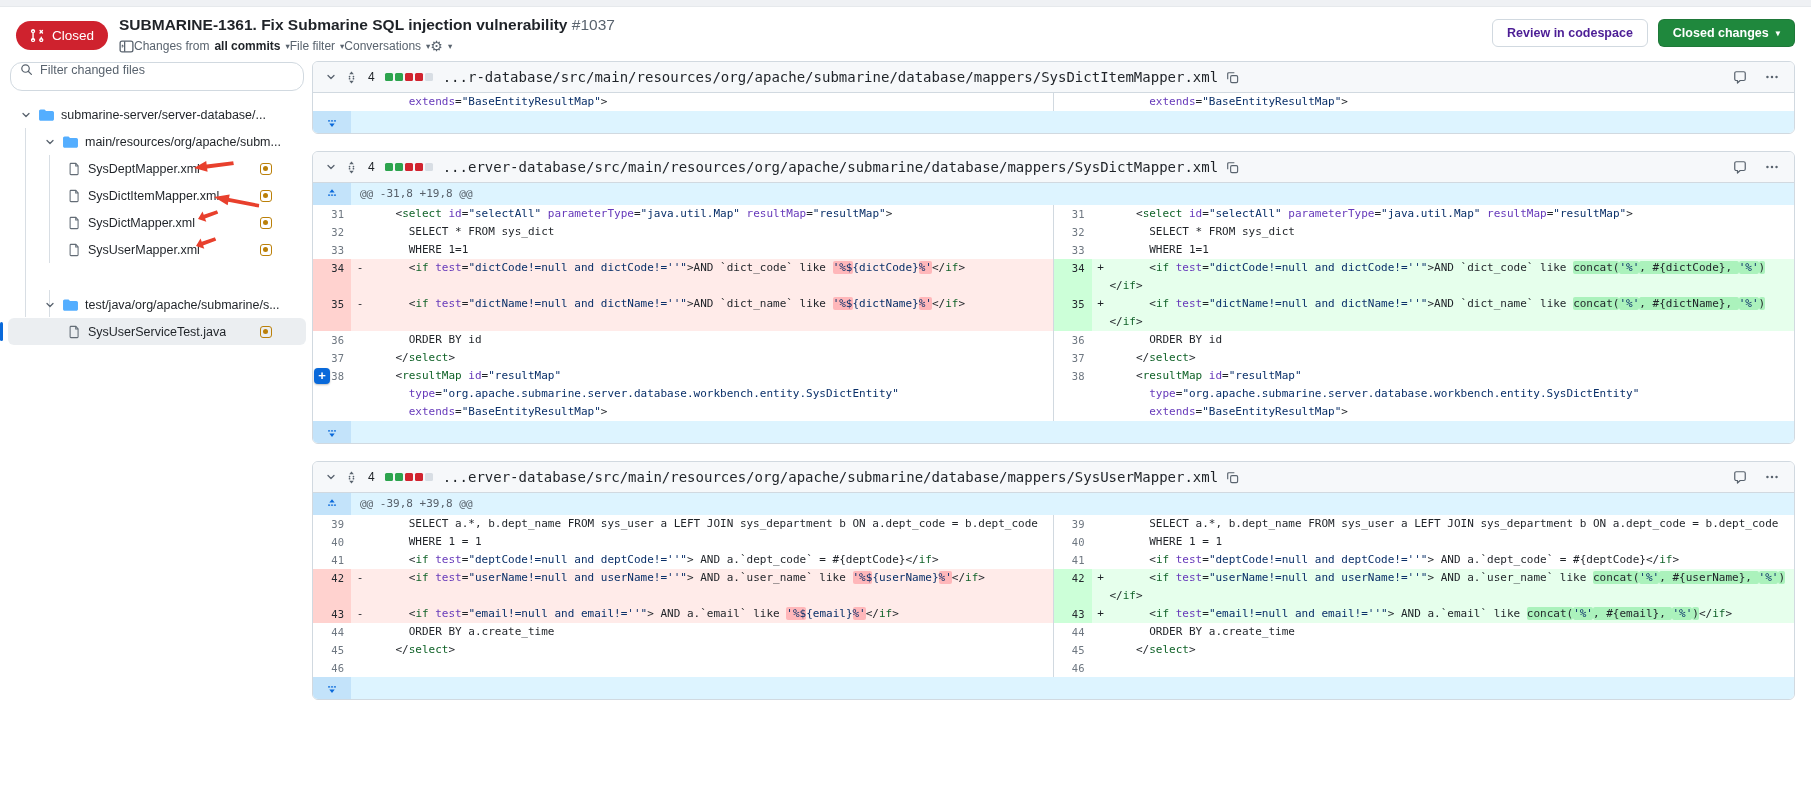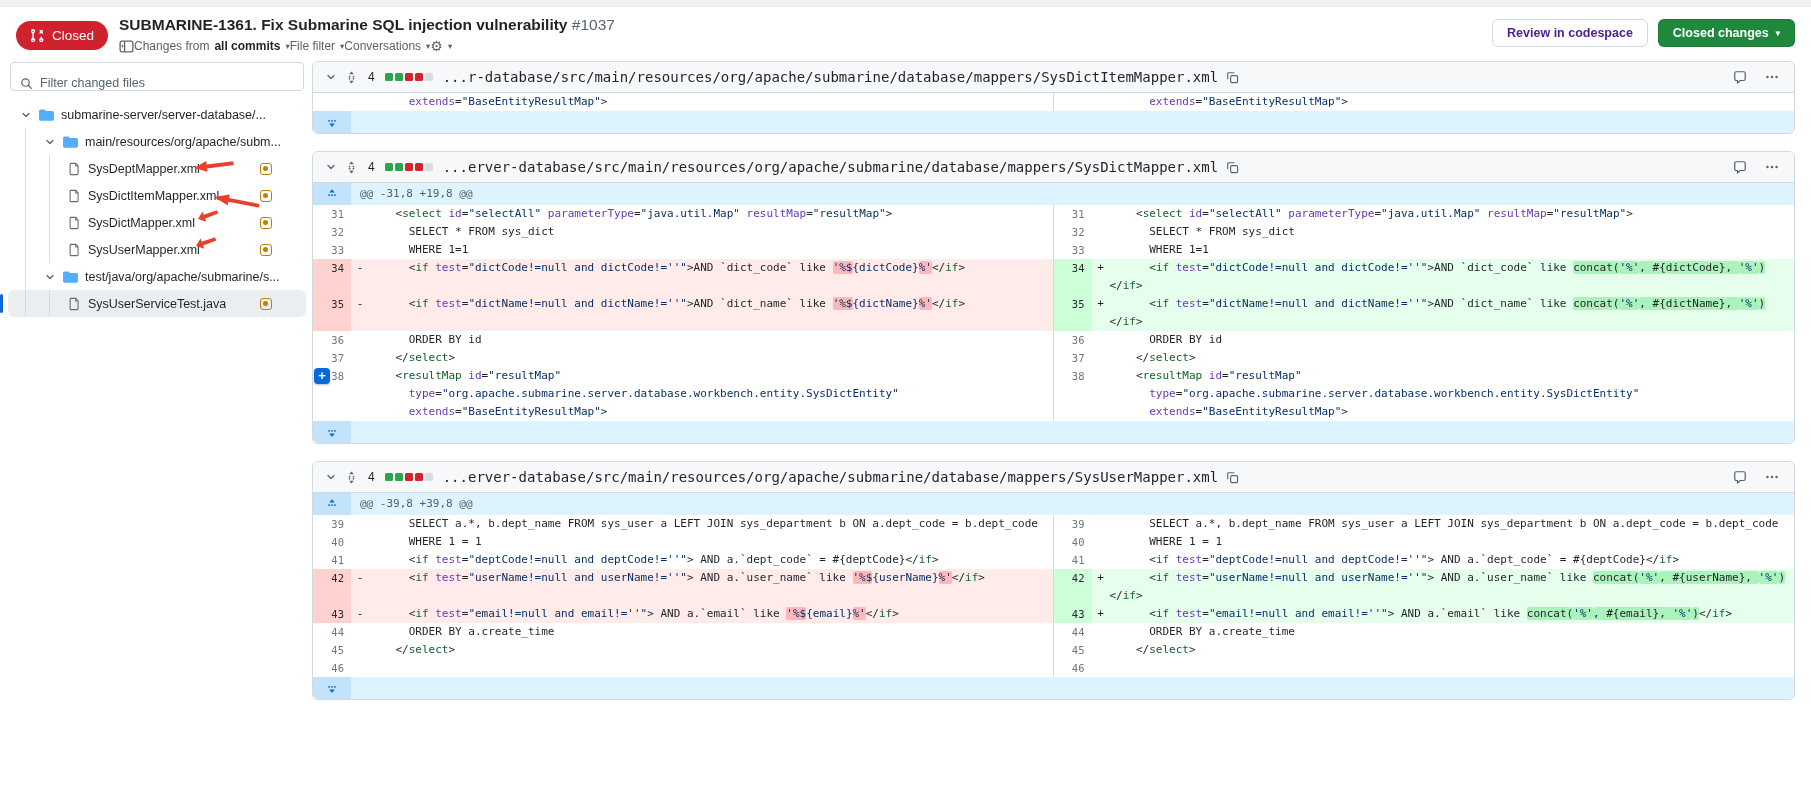--- a/index.html
+++ b/index.html
@@ -19,21 +19,21 @@
   .menu-item .strong{color:#1f2328;font-weight:700}
   .menu-caret{font-size:8.5px;line-height:10px}
   .ph-right{display:flex;gap:10px;padding-top:3px}
   .btn{font-size:12.5px;font-weight:600;border-radius:6px;padding:6px 14px;border:1px solid;cursor:pointer;
     display:flex;align-items:center;gap:7px;white-space:nowrap;font-family:inherit}
   .btn-codespace{background:#fff;border-color:#d1d9e0;color:#4c1d95}
   .btn-review{background:#1f883d;border-color:rgba(31,35,40,.15);color:#fff}
   
   .content{display:flex;align-items:flex-start;padding:2px 16px 0 8px}
   .sidebar{width:304px;flex:none;padding:0 6px 0 0}
-  .filter-box{display:flex;align-items:flex-end;gap:7px;border:1px solid #d1d9e0;border-radius:4px;height:29px;
+  .filter-box{display:flex;align-items:flex-start;gap:7px;border:1px solid #d1d9e0;border-radius:12px;height:29px;
     padding:0 9px;margin:1px 2px 10px 2px;background:#fff}
   .filter-box input{border:0;outline:0;flex:1;font-size:12.5px;color:#1f2328;font-family:inherit;background:transparent}
   .filter-box input::placeholder{color:#59636e}
   .tree{position:relative}
   .guide{position:absolute;width:1px;background:#d8dee4}
   .tree-row{position:relative;display:flex;align-items:center;height:27px;font-size:12.5px;border-radius:6px;
     cursor:pointer;gap:7px;padding-right:0}
   .tree-row.selected{background:rgba(208,215,222,.42)}
   .tree-row.selected::before{content:"";position:absolute;left:-8px;top:4px;width:3px;height:19px;background:#0969da;border-radius:2px}
   .tree-label{white-space:nowrap;overflow:hidden;text-overflow:ellipsis;color:#1f2328}
@@ -229,21 +229,21 @@
               <path d="M3.6 1.6h6.1l2.7 3.1v9.7a1 1 0 0 1-1 1H3.6a1 1 0 0 1-1-1V2.6a1 1 0 0 1 1-1Z" stroke-linejoin="round"></path>
               <path d="M9.5 1.8v3.1h3"></path>
             </svg>
           </span>
           <span class="tree-label">SysUserMapper.xml</span>
           <span class="badge-modified"></span>
           <span class="annot-arrow" style="left: 188px; top: 4px; width: 21px; transform: rotate(-20deg);"><svg viewBox="0 0 40 12" width="21" height="12" preserveAspectRatio="none">
               <polygon points="0,6 13,0.5 13,4 40,4.2 40,7.8 13,8 13,11.5" fill="#e8402d"></polygon>
             </svg></span>
         </div>
-        <div class="tree-row" style="padding-left: 36px;">
+        <div class="tree-row" style="padding-left: 36px; margin-top: 28px;">
           <span class="tree-chev">
             <svg width="12" height="12" viewBox="0 0 16 16">
               <path d="M4 6l4 4 4-4" fill="none" stroke="#59636e" stroke-width="1.7" stroke-linecap="round" stroke-linejoin="round"></path>
             </svg>
           </span>
           <span class="tree-ico">
             <svg width="15" height="14" viewBox="0 0 16 15" fill="#54aeff">
               <path d="M1.7 1.5h4.2l1.6 1.7h6.8c.9 0 1.7.8 1.7 1.7v7.1c0 .9-.8 1.7-1.7 1.7H1.7c-.9 0-1.7-.8-1.7-1.7V3.2c0-.9.8-1.7 1.7-1.7Z"></path>
             </svg>
           </span>

